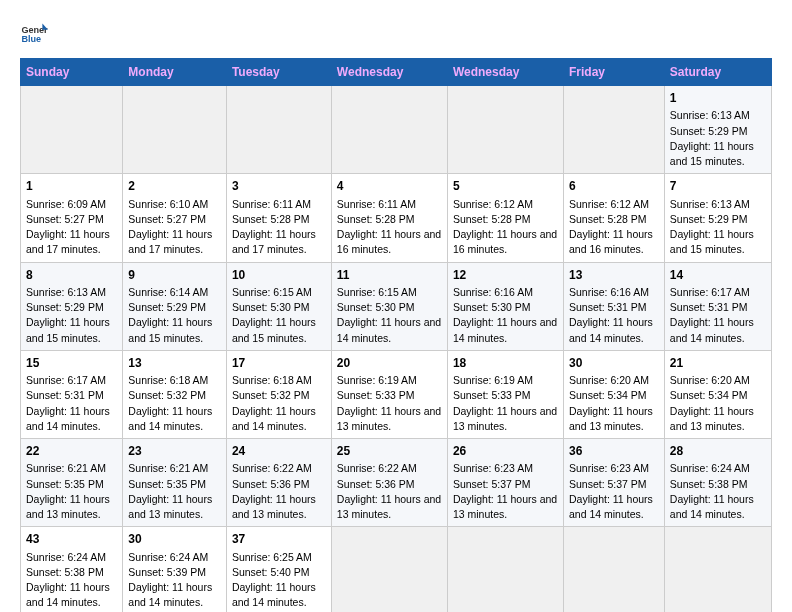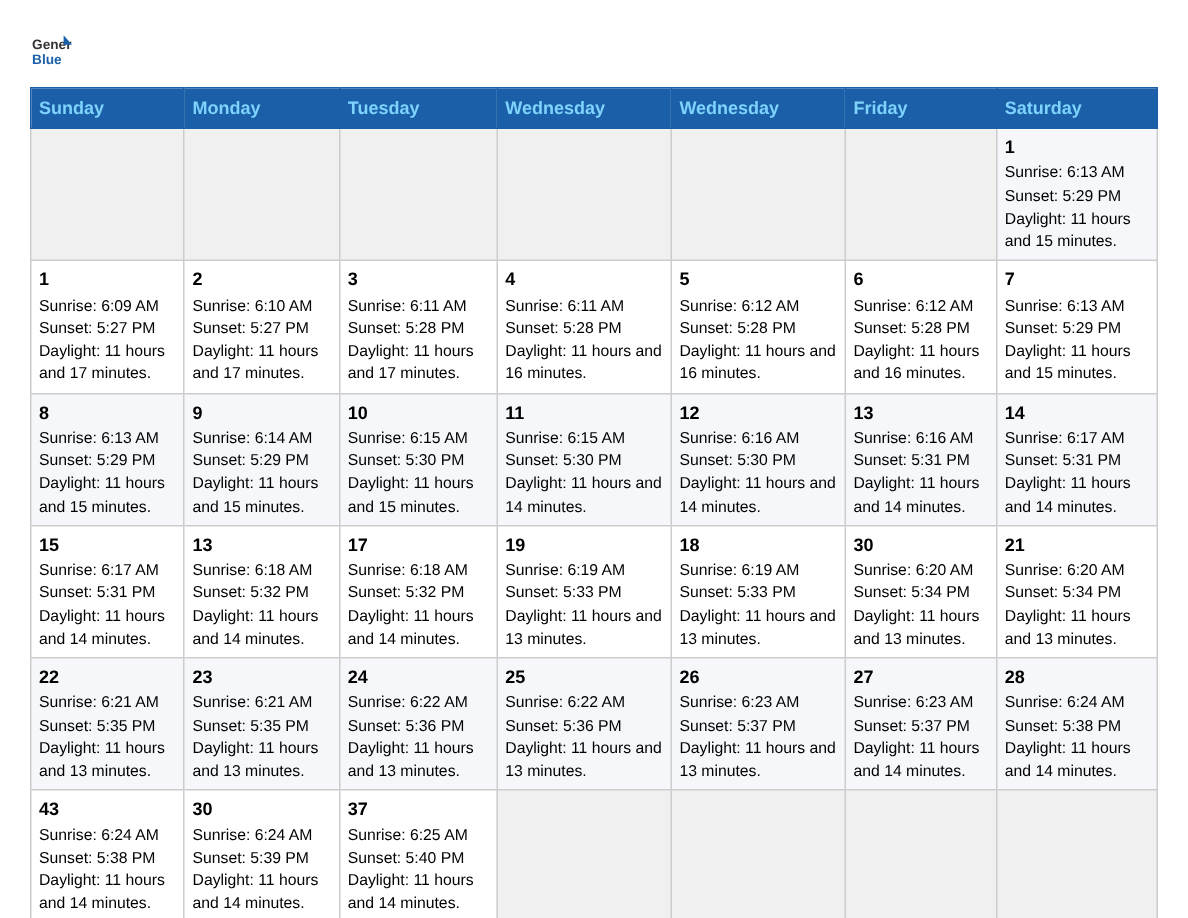--- a/index.html
+++ b/index.html
@@ -39,21 +39,21 @@
       font-weight: normal;
       color: #555;
     }
     table {
       width: 100%;
       border-collapse: collapse;
       font-size: 10.5px;
     }
     thead tr th {
       background-color: #1a5fa8;
-      color: #7dd3fc;
+      color: #f0abfc;
       text-align: left;
       padding: 6px 5px;
       font-size: 12px;
       font-weight: bold;
       border: 1px solid #1a5fa8;
     }
     tbody tr td {
       border: 1px solid #ccc;
       padding: 4px 5px;
       vertical-align: top;
@@ -127,32 +127,32 @@
         <td><span class="day-num">10</span><span>Sunrise: 6:15 AM</span><br><span>Sunset: 5:30 PM</span><br><span>Daylight: 11 hours and 15 minutes.</span></td>
         <td><span class="day-num">11</span><span>Sunrise: 6:15 AM</span><br><span>Sunset: 5:30 PM</span><br><span>Daylight: 11 hours and 14 minutes.</span></td>
         <td><span class="day-num">12</span><span>Sunrise: 6:16 AM</span><br><span>Sunset: 5:30 PM</span><br><span>Daylight: 11 hours and 14 minutes.</span></td>
         <td><span class="day-num">13</span><span>Sunrise: 6:16 AM</span><br><span>Sunset: 5:31 PM</span><br><span>Daylight: 11 hours and 14 minutes.</span></td>
         <td><span class="day-num">14</span><span>Sunrise: 6:17 AM</span><br><span>Sunset: 5:31 PM</span><br><span>Daylight: 11 hours and 14 minutes.</span></td>
       </tr>
       <tr>
         <td><span class="day-num">15</span><span>Sunrise: 6:17 AM</span><br><span>Sunset: 5:31 PM</span><br><span>Daylight: 11 hours and 14 minutes.</span></td>
         <td><span class="day-num">13</span><span>Sunrise: 6:18 AM</span><br><span>Sunset: 5:32 PM</span><br><span>Daylight: 11 hours and 14 minutes.</span></td>
         <td><span class="day-num">17</span><span>Sunrise: 6:18 AM</span><br><span>Sunset: 5:32 PM</span><br><span>Daylight: 11 hours and 14 minutes.</span></td>
-        <td><span class="day-num">19</span><span>Sunrise: 6:19 AM</span><br><span>Sunset: 5:33 PM</span><br><span>Daylight: 11 hours and 13 minutes.</span></td>
+        <td><span class="day-num">20</span><span>Sunrise: 6:19 AM</span><br><span>Sunset: 5:33 PM</span><br><span>Daylight: 11 hours and 13 minutes.</span></td>
         <td><span class="day-num">18</span><span>Sunrise: 6:19 AM</span><br><span>Sunset: 5:33 PM</span><br><span>Daylight: 11 hours and 13 minutes.</span></td>
         <td><span class="day-num">30</span><span>Sunrise: 6:20 AM</span><br><span>Sunset: 5:34 PM</span><br><span>Daylight: 11 hours and 13 minutes.</span></td>
         <td><span class="day-num">21</span><span>Sunrise: 6:20 AM</span><br><span>Sunset: 5:34 PM</span><br><span>Daylight: 11 hours and 13 minutes.</span></td>
       </tr>
       <tr>
         <td><span class="day-num">22</span><span>Sunrise: 6:21 AM</span><br><span>Sunset: 5:35 PM</span><br><span>Daylight: 11 hours and 13 minutes.</span></td>
         <td><span class="day-num">23</span><span>Sunrise: 6:21 AM</span><br><span>Sunset: 5:35 PM</span><br><span>Daylight: 11 hours and 13 minutes.</span></td>
         <td><span class="day-num">24</span><span>Sunrise: 6:22 AM</span><br><span>Sunset: 5:36 PM</span><br><span>Daylight: 11 hours and 13 minutes.</span></td>
         <td><span class="day-num">25</span><span>Sunrise: 6:22 AM</span><br><span>Sunset: 5:36 PM</span><br><span>Daylight: 11 hours and 13 minutes.</span></td>
         <td><span class="day-num">26</span><span>Sunrise: 6:23 AM</span><br><span>Sunset: 5:37 PM</span><br><span>Daylight: 11 hours and 13 minutes.</span></td>
-        <td><span class="day-num">27</span><span>Sunrise: 6:23 AM</span><br><span>Sunset: 5:37 PM</span><br><span>Daylight: 11 hours and 14 minutes.</span></td>
+        <td><span class="day-num">36</span><span>Sunrise: 6:23 AM</span><br><span>Sunset: 5:37 PM</span><br><span>Daylight: 11 hours and 14 minutes.</span></td>
         <td><span class="day-num">28</span><span>Sunrise: 6:24 AM</span><br><span>Sunset: 5:38 PM</span><br><span>Daylight: 11 hours and 14 minutes.</span></td>
       </tr>
       <tr>
         <td><span class="day-num">43</span><span>Sunrise: 6:24 AM</span><br><span>Sunset: 5:38 PM</span><br><span>Daylight: 11 hours and 14 minutes.</span></td>
         <td><span class="day-num">30</span><span>Sunrise: 6:24 AM</span><br><span>Sunset: 5:39 PM</span><br><span>Daylight: 11 hours and 14 minutes.</span></td>
         <td><span class="day-num">37</span><span>Sunrise: 6:25 AM</span><br><span>Sunset: 5:40 PM</span><br><span>Daylight: 11 hours and 14 minutes.</span></td>
         <td class="empty-cell"></td>
         <td class="empty-cell"></td>
         <td class="empty-cell"></td>
         <td class="empty-cell"></td>

